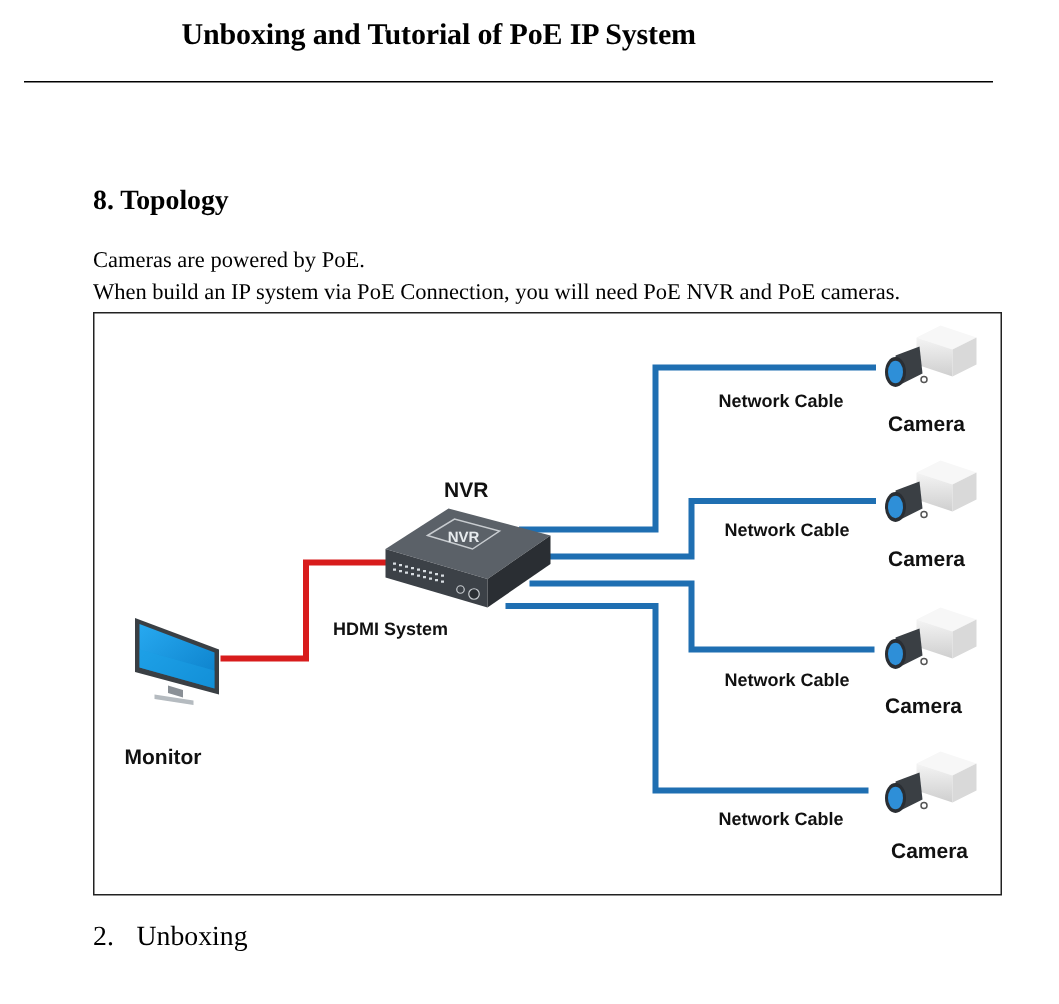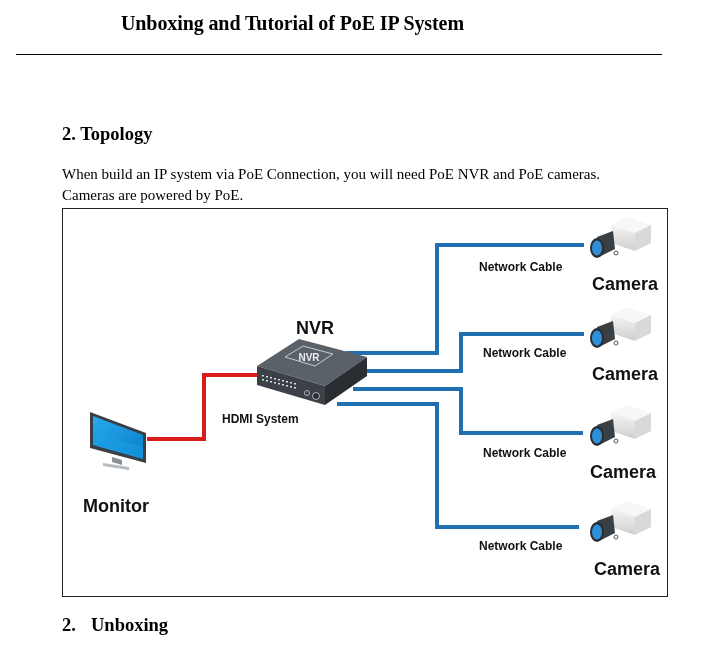--- a/index.html
+++ b/index.html
@@ -3,35 +3,35 @@
   <meta charset="utf-8">
   <style>
     html, body { margin: 0; padding: 0; background: #ffffff; }
     body { width: 706px; height: 669px; position: relative; overflow: hidden; font-family: "Liberation Serif", serif; color: #000; }
     .doc-title { position: absolute; left: 108px; top: 12px; font-size: 20px; font-weight: bold; white-space: nowrap; letter-spacing: -0.1px; margin-left: 13px; }
     .title-rule { position: absolute; left: 16px; top: 54px; width: 646px; height: 0; border-top: 1px solid #000; }
     .h1 { position: absolute; left: 62px; top: 124px; font-size: 18.5px; font-weight: bold; white-space: nowrap; }
     .para { position: absolute; left: 62px; top: 164px; width: 600px; font-size: 15px; line-height: 21px; }
     .diagram { position: absolute; left: 62px; top: 208px; width: 606px; height: 389px; border: 1px solid #222; box-sizing: border-box; background: #fff; }
     .diagram svg { position: absolute; left: 0; top: 0; }
-    .lbl { position: absolute; font-family: "Liberation Sans", sans-serif; font-weight: bold; font-size: 18px; white-space: nowrap; color: #111; }
+    .lbl { position: absolute; font-family: "Liberation Sans", sans-serif; font-weight: bold; font-size: 14px; white-space: nowrap; color: #111; }
     .lbl.small { font-size: 12px; padding-left: 13px; }
-    .h2 { position: absolute; left: 62px; top: 615px; font-size: 18.5px; font-weight: bold; white-space: nowrap; }
+    .h2 { position: absolute; left: 62px; top: 615px; font-size: 18.5px; font-weight: normal; white-space: nowrap; }
     .h2 .num { display: inline-block; width: 29px; }
   </style>
 </head>
 <body>
 
 <div class="doc-title">Unboxing and Tutorial of PoE IP System</div>
 <div class="title-rule"></div>
 
-<div class="h1">2. Topology</div>
+<div class="h1">8. Topology</div>
 <div class="para">
+  <div>Cameras are powered by PoE.</div>
   <div>When build an IP system via PoE Connection, you will need PoE NVR and PoE cameras.</div>
-  <div>Cameras are powered by PoE.</div>
 </div>
 
 <div class="diagram">
   <svg width="604" height="387" viewBox="0 0 604 387">
     <defs>
       <linearGradient id="screenGrad" x1="0" y1="0" x2="1" y2="1">
         <stop offset="0" stop-color="#27a9f0"></stop>
         <stop offset="1" stop-color="#0b7fc9"></stop>
       </linearGradient>
       <linearGradient id="camBody" x1="0" y1="0" x2="0" y2="1">

